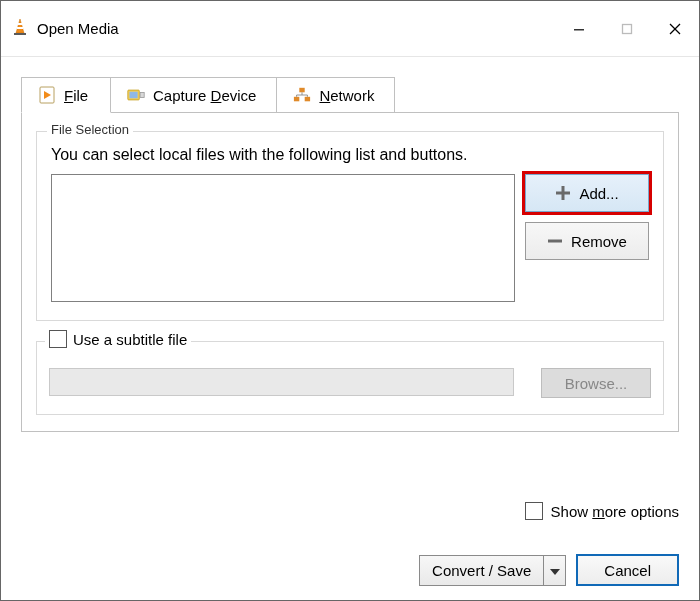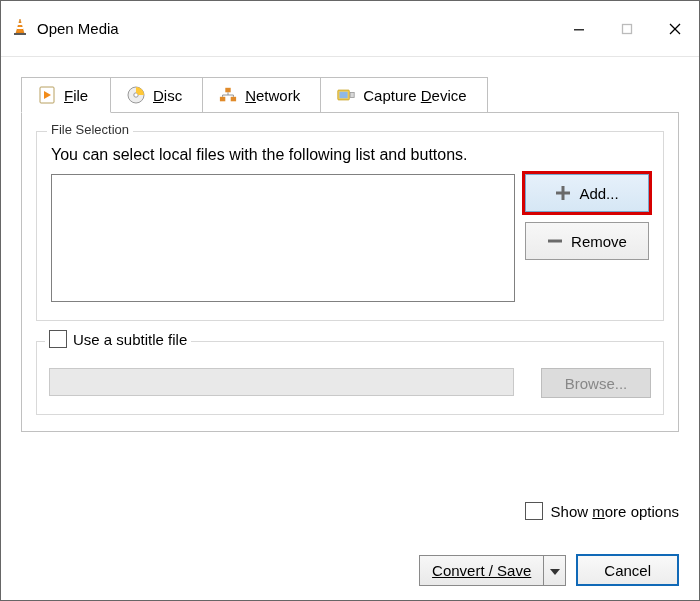--- a/index.html
+++ b/index.html
@@ -193,21 +193,20 @@
     margin-bottom: 34px;
   }
   .footer-buttons {
     display: flex;
     gap: 10px;
     align-items: center;
   }
   .split-btn {
     display: flex;
     height: 31px;
-    text-decoration: underline;
   }
   .split-main {
     border: 1px solid #8a8a8a;
     background: linear-gradient(#f7f7f7, #e9e9e9);
     padding: 0 12px;
     display: flex;
     align-items: center;
     font-size: 15px;
   }
   .split-arrow {
@@ -273,51 +272,41 @@
         <span class="icon">
           <svg width="16" height="18" viewBox="0 0 16 18">
             <rect x="1" y="1" width="14" height="16" rx="1" fill="#fff" stroke="#b8a060" stroke-width="1"></rect>
             <polygon points="5,5 12,9 5,13" fill="#f28c1a"></polygon>
           </svg>
         </span>
         <span><u class="key">F</u>ile</span>
       </div>
       <div class="tab">
         <span class="icon">
-          <svg width="18" height="18" viewBox="0 0 18 18">
-            <circle cx="9" cy="9" r="8" fill="#eee" stroke="#999"></circle>
-            <circle cx="9" cy="9" r="2.2" fill="#fff" stroke="#999"></circle>
-            <path d="M9 1 A8 8 0 0 1 17 9 L11 9 A2 2 0 0 0 9 7 Z" fill="#ffc838"></path>
+          <svg width="22" height="16" viewBox="0 0 22 16">
+            <rect x="1" y="2" width="14" height="12" rx="1" fill="#f4cf5b" stroke="#c8a020"></rect>
+            <rect x="3" y="4" width="10" height="8" fill="#8fb8e8"></rect>
+            <rect x="16" y="5" width="5" height="6" fill="#d8d8d8" stroke="#999"></rect>
           </svg>
         </span>
-        <span><u class="key">D</u>isc</span>
+        <span>Capture <u class="key">D</u>evice</span>
       </div>
       <div class="tab">
         <span class="icon">
           <svg width="20" height="16" viewBox="0 0 20 16">
             <rect x="7" y="0" width="6" height="5" fill="#e08a2a"></rect>
             <rect x="1" y="10" width="6" height="5" fill="#e08a2a"></rect>
             <rect x="13" y="10" width="6" height="5" fill="#e08a2a"></rect>
             <line x1="10" y1="5" x2="10" y2="8" stroke="#888"></line>
             <line x1="4" y1="10" x2="4" y2="8" stroke="#888"></line>
             <line x1="16" y1="10" x2="16" y2="8" stroke="#888"></line>
             <line x1="4" y1="8" x2="16" y2="8" stroke="#888"></line>
           </svg>
         </span>
         <span><u class="key">N</u>etwork</span>
-      </div>
-      <div class="tab">
-        <span class="icon">
-          <svg width="22" height="16" viewBox="0 0 22 16">
-            <rect x="1" y="2" width="14" height="12" rx="1" fill="#f4cf5b" stroke="#c8a020"></rect>
-            <rect x="3" y="4" width="10" height="8" fill="#8fb8e8"></rect>
-            <rect x="16" y="5" width="5" height="6" fill="#d8d8d8" stroke="#999"></rect>
-          </svg>
-        </span>
-        <span>Capture <u class="key">D</u>evice</span>
       </div>
     </div>
 
     <div class="tab-panel">
 
       <div class="groupbox">
         <div class="groupbox-label">File Selection</div>
         <div class="help-text">You can select local files with the following list and buttons.</div>
         <div class="file-select-row">
           <div class="file-listbox"></div>

